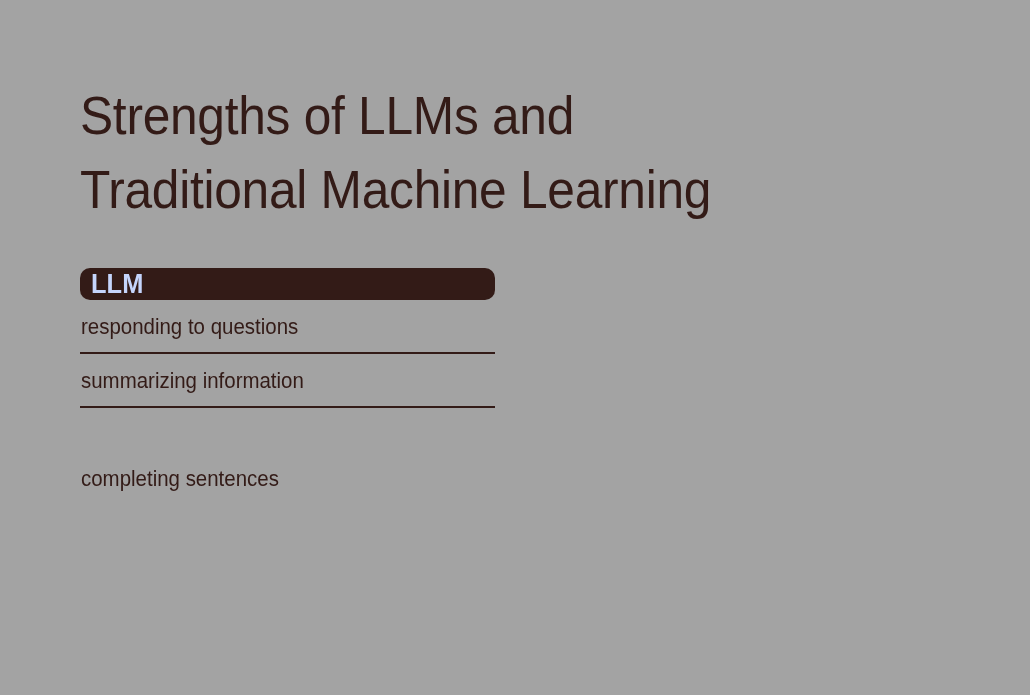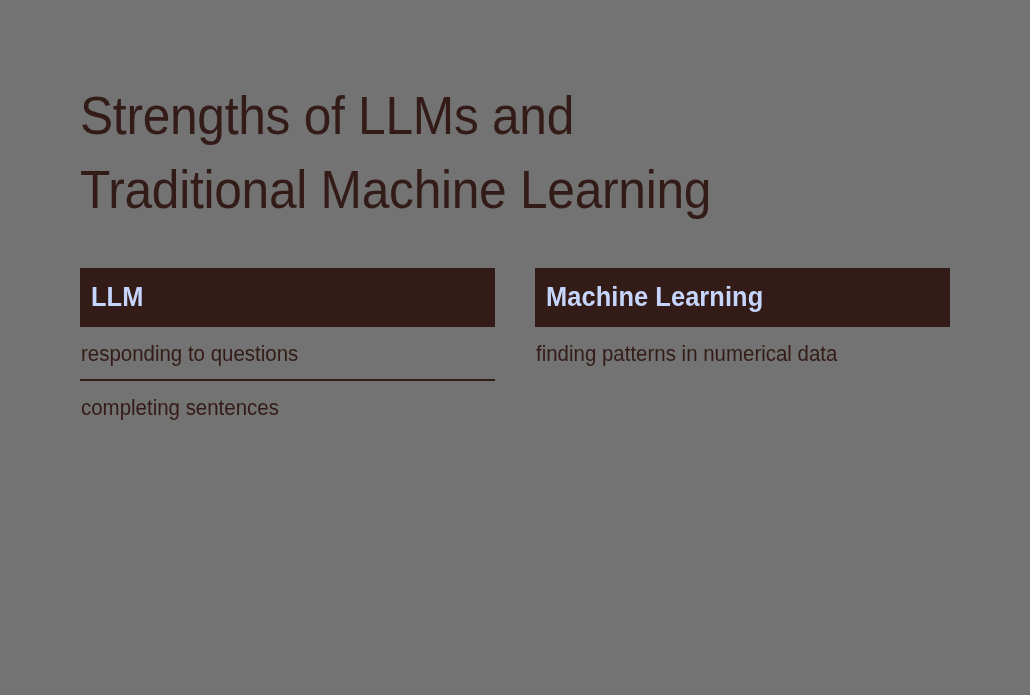--- a/index.html
+++ b/index.html
@@ -10,21 +10,21 @@
     width: 1030px;
     height: 695px;
     background: #c2d2fd;
     font-family: "Liberation Sans", "DejaVu Sans", sans-serif;
     overflow: hidden;
   }
   .slide {
     position: relative;
     width: 1030px;
     height: 695px;
-    background: #737373;
+    background: #a3a3a3;
     box-sizing: border-box;
   }
   .title {
     position: absolute;
     left: 80px;
     top: 78px;
     width: 880px;
     font-family: "Liberation Sans Narrow", "Liberation Sans", sans-serif;
     font-size: 54px;
     line-height: 74px;
@@ -43,26 +43,27 @@
     display: flex;
     flex-direction: row;
     justify-content: space-between;
   }
   .column {
     width: 415px;
     display: flex;
     flex-direction: column;
   }
   .col-header {
-    height: 59px;
+    height: 32px;
     background: #331b17;
     display: flex;
     align-items: center;
     box-sizing: border-box;
     padding-left: 11px;
+    border-radius: 10px;
   }
   .col-header-label {
     font-family: "Liberation Sans Narrow", "Liberation Sans", sans-serif;
     font-size: 27px;
     font-weight: 700;
     color: #c5d5fc;
     letter-spacing: 0.1px;
     transform: scaleX(0.94);
     transform-origin: left center;
     white-space: nowrap;
@@ -76,20 +77,21 @@
     box-sizing: border-box;
     height: 54px;
     display: flex;
     align-items: flex-start;
     padding-top: 16px;
     padding-left: 1px;
     border-bottom: 2px solid #331b17;
   }
   .item:last-child {
     border-bottom: none;
+    margin-top: 44px;
   }
   .item-label {
     font-family: "Liberation Sans Narrow", "Liberation Sans", sans-serif;
     font-size: 22px;
     line-height: 22px;
     font-weight: 400;
     color: #331b17;
     transform: scaleX(0.93);
     transform-origin: left center;
     white-space: nowrap;
@@ -107,30 +109,27 @@
 
     <div class="column">
       <div class="col-header">
         <span class="col-header-label">LLM</span>
       </div>
       <div class="col-items">
         <div class="item">
           <span class="item-label">responding to questions</span>
         </div>
         <div class="item">
+          <span class="item-label">summarizing information</span>
+        </div>
+        <div class="item">
           <span class="item-label">completing sentences</span>
         </div>
       </div>
     </div>
 
     <div class="column">
-      <div class="col-header">
-        <span class="col-header-label">Machine Learning</span>
-      </div>
       <div class="col-items">
-        <div class="item">
-          <span class="item-label">finding patterns in numerical data</span>
-        </div>
       </div>
     </div>
 
   </div>
 </div>
 
 </body></html>

